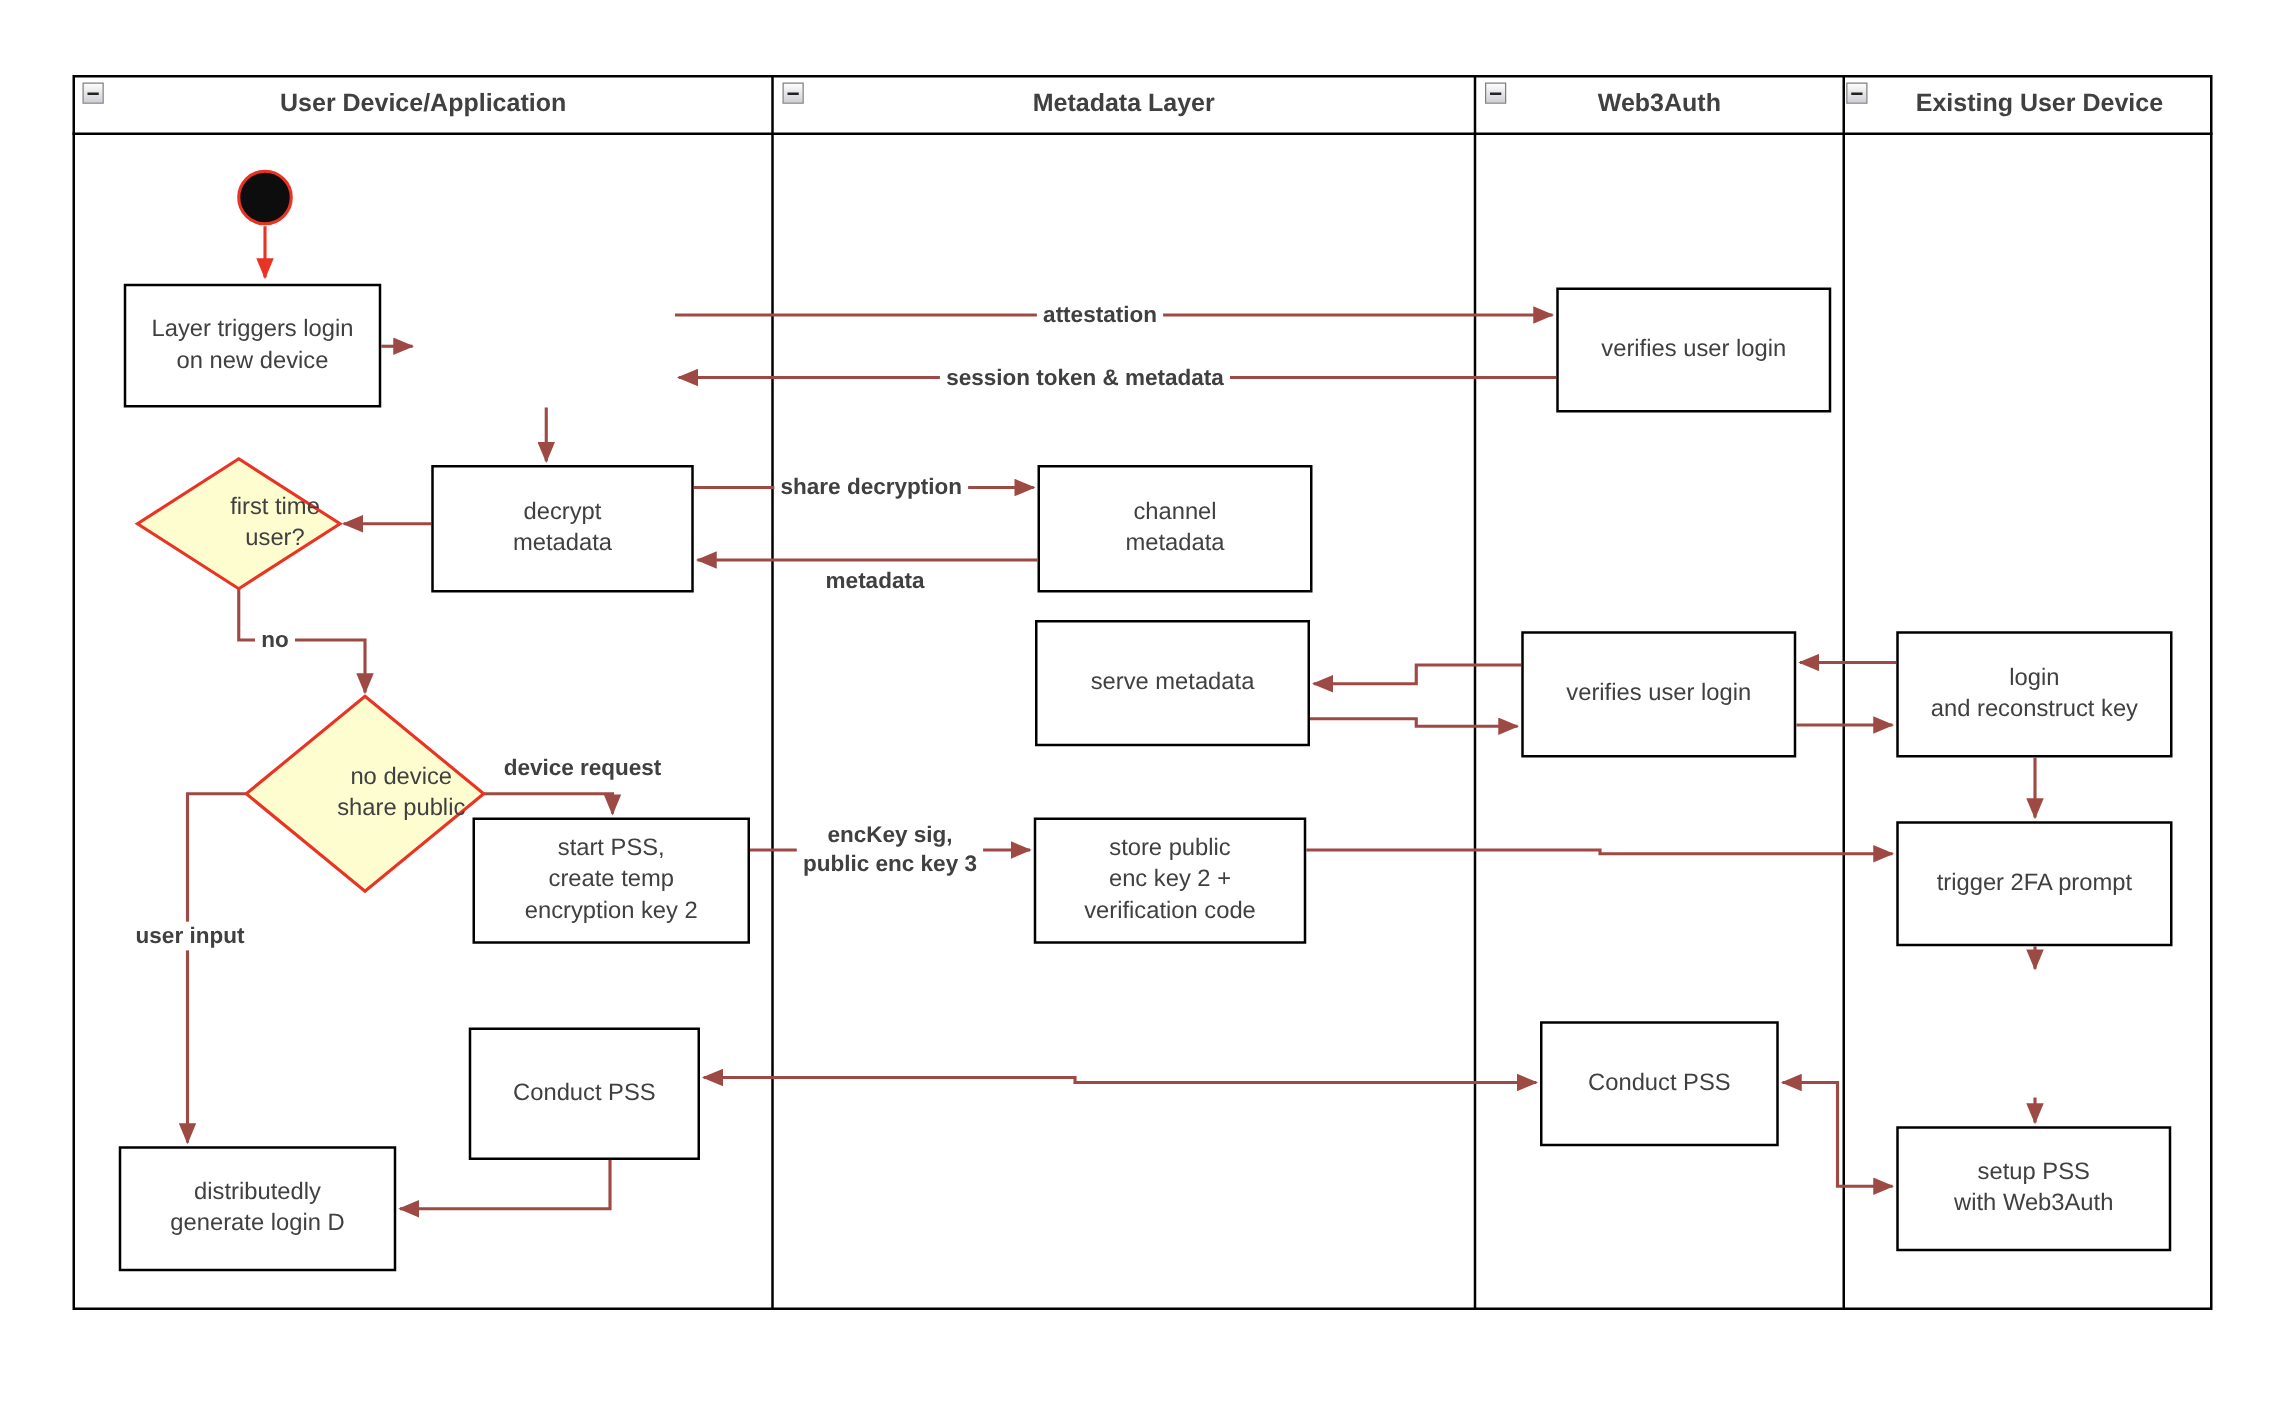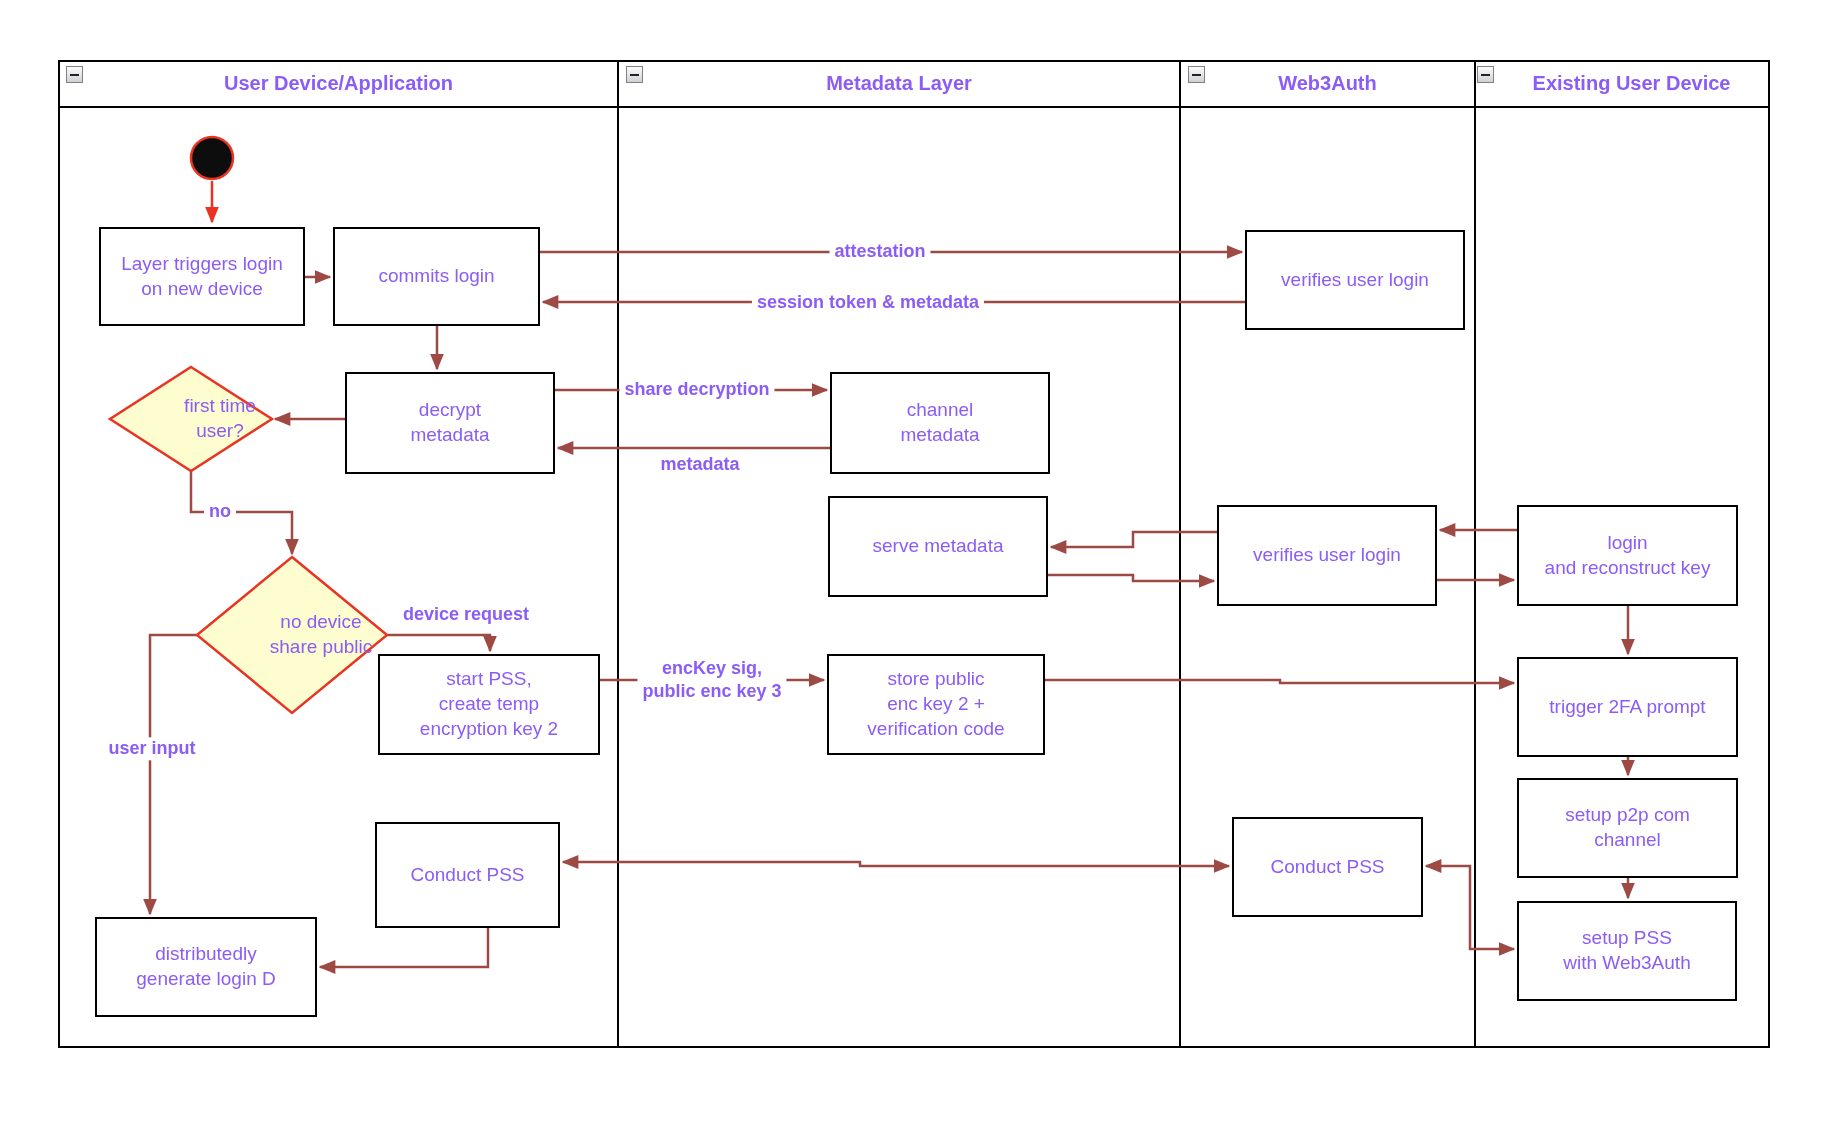--- a/index.html
+++ b/index.html
@@ -1,17 +1,17 @@
 <!DOCTYPE html>
 <html><head>
 <meta charset="utf-8">
 <style>
   html,body{margin:0;padding:0;background:#ffffff;}
   #canvas{position:relative;width:1822px;height:1132px;background:#ffffff;
-          font-family:"Liberation Sans", sans-serif;color:#8b5cf6;}
+          font-family:"Liberation Sans", sans-serif;color:#404040;}
   
   .frame{position:absolute;left:58px;top:60px;width:1712px;height:988px;
          border:2px solid #000;box-sizing:border-box;background:#fff;}
   .header-sep{position:absolute;left:58px;top:106px;width:1712px;height:2px;background:#000;}
   .lane-line{position:absolute;top:60px;width:2px;height:988px;background:#000;}
   .lane-header{position:absolute;top:60px;height:46px;display:flex;align-items:center;
                justify-content:center;font-weight:bold;font-size:20px;}
   .minus-icon{position:absolute;width:17px;height:17px;box-sizing:border-box;
               border:1px solid #808080;background:linear-gradient(#fdfdfd,#cfcfd6);
               display:flex;align-items:center;justify-content:center;cursor:pointer;}
@@ -111,21 +111,20 @@
     <polygon points="292,557 387,635 292,713 197,635" fill="#fdfdd0" stroke="#e93323" stroke-width="2.5"></polygon>
   </svg>
 
   <div class="diamond-label" style="left:191px;top:419px">first time
 user?</div>
   <div class="diamond-label" style="left:292px;top:635px">no device
 share public</div>
 
   <div class="node" style="left:99px;top:227px;width:206px;height:99px">Layer triggers login
 on new device</div>
-  <div class="node" style="left:333px;top:227px;width:207px;height:99px">commits login</div>
   <div class="node" style="left:345px;top:372px;width:210px;height:102px">decrypt
 metadata</div>
   <div class="node" style="left:378px;top:654px;width:222px;height:101px">start PSS,
 create temp
 encryption key 2</div>
   <div class="node" style="left:375px;top:822px;width:185px;height:106px">Conduct PSS</div>
   <div class="node" style="left:95px;top:917px;width:222px;height:100px">distributedly
 generate login D</div>
 
   <div class="node" style="left:830px;top:372px;width:220px;height:102px">channel
@@ -135,22 +134,20 @@
 enc key 2 +
 verification code</div>
 
   <div class="node" style="left:1245px;top:230px;width:220px;height:100px">verifies user login</div>
   <div class="node" style="left:1217px;top:505px;width:220px;height:101px">verifies user login</div>
   <div class="node" style="left:1232px;top:817px;width:191px;height:100px">Conduct PSS</div>
 
   <div class="node" style="left:1517px;top:505px;width:221px;height:101px">login
 and reconstruct key</div>
   <div class="node" style="left:1517px;top:657px;width:221px;height:100px">trigger 2FA prompt</div>
-  <div class="node" style="left:1517px;top:778px;width:221px;height:100px">setup p2p com
-channel</div>
   <div class="node" style="left:1517px;top:901px;width:220px;height:100px">setup PSS
 with Web3Auth</div>
 
   <div class="edge-label bg" style="left:880px;top:252px">attestation</div>
   <div class="edge-label bg" style="left:868px;top:303px">session token &amp; metadata</div>
   <div class="edge-label bg" style="left:697px;top:390px">share decryption</div>
   <div class="edge-label" style="left:700px;top:465px">metadata</div>
   <div class="edge-label bg" style="left:220px;top:512px">no</div>
   <div class="edge-label" style="left:466px;top:615px">device request</div>
   <div class="edge-label bg" style="left:152px;top:749px">user input</div>

